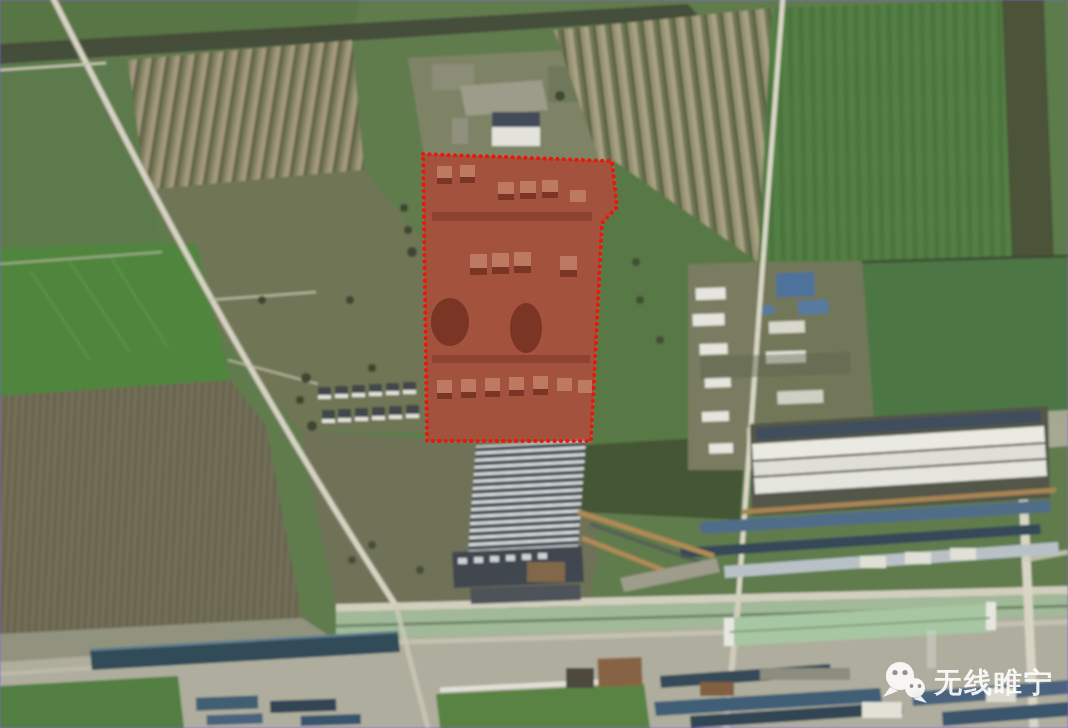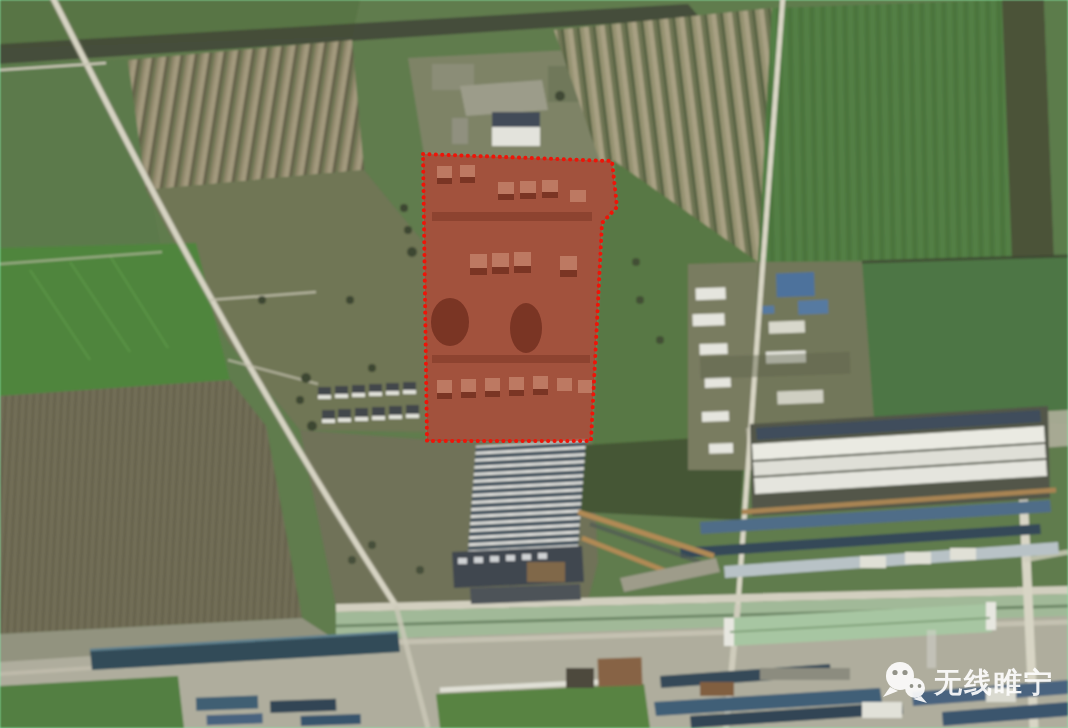--- a/index.html
+++ b/index.html
@@ -1,16 +1,16 @@
 <!DOCTYPE html>
 <html><head>
 <meta charset="utf-8">
 <style>
   html,body{margin:0;padding:0;background:#222;}
-  .stage{position:relative;width:1068px;height:728px;overflow:hidden;background:#86efac;}
+  .stage{position:relative;width:1068px;height:728px;overflow:hidden;background:#8b5cf6;}
   svg{display:block;}
   text{font-family:"DejaVu Sans","Liberation Sans",sans-serif;}
   .wm-text{font-size:28px;font-weight:600;letter-spacing:2px;}
 </style>
 </head>
 <body>
 
 <div class="stage">
 <svg width="1068" height="728" viewBox="0 0 1068 728">
   <defs>

